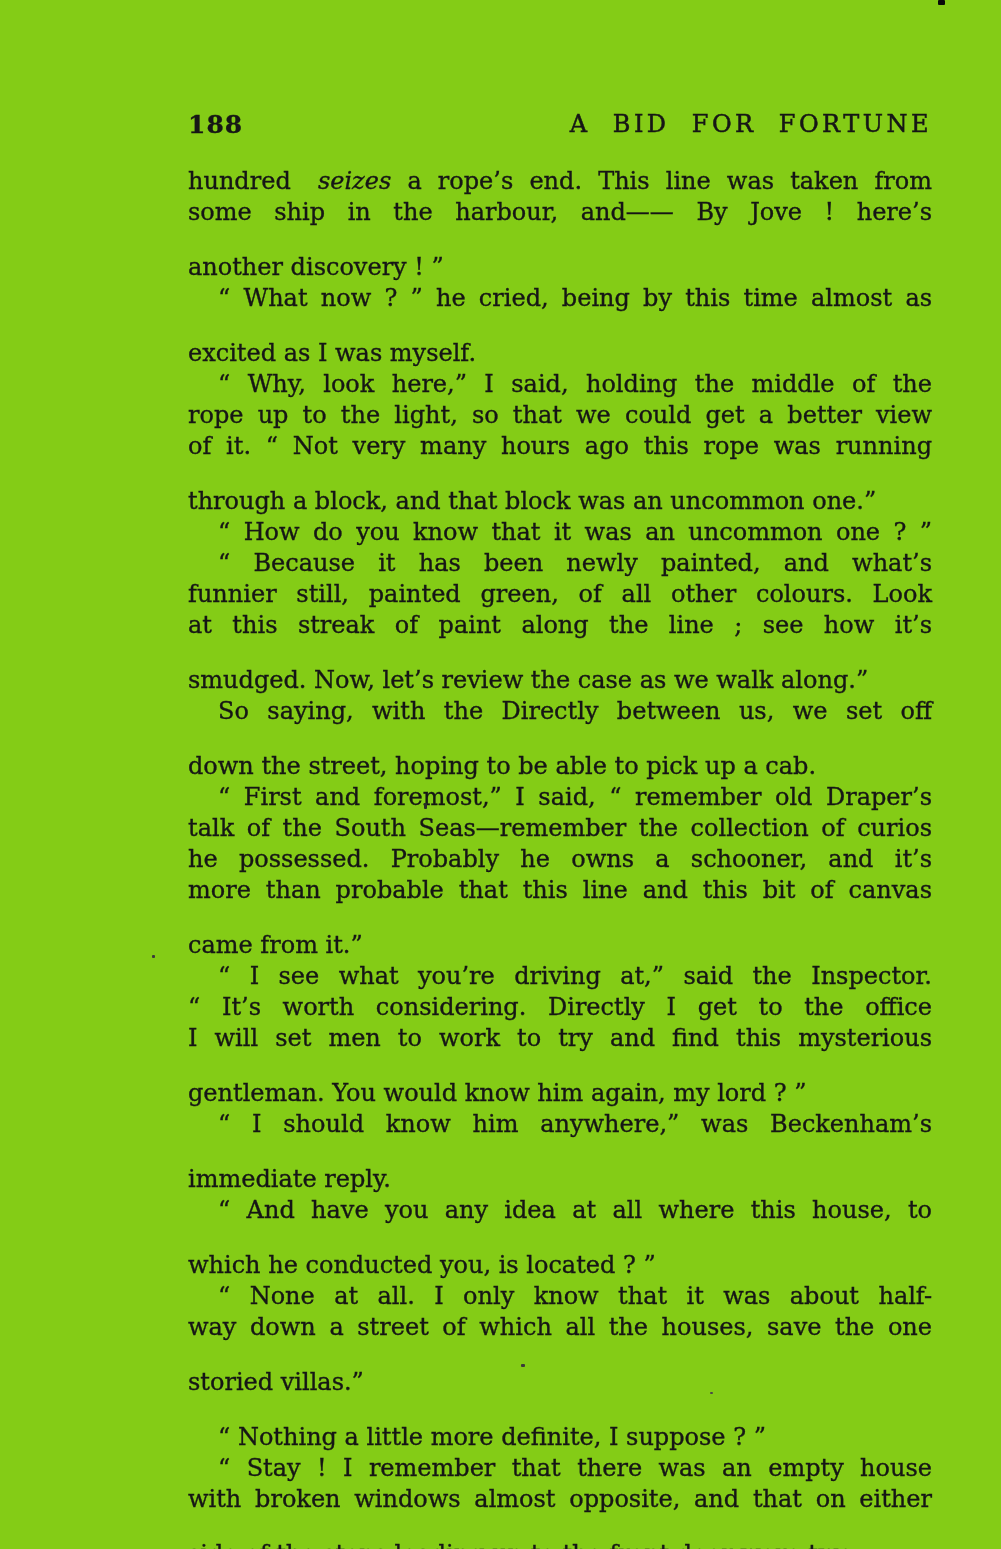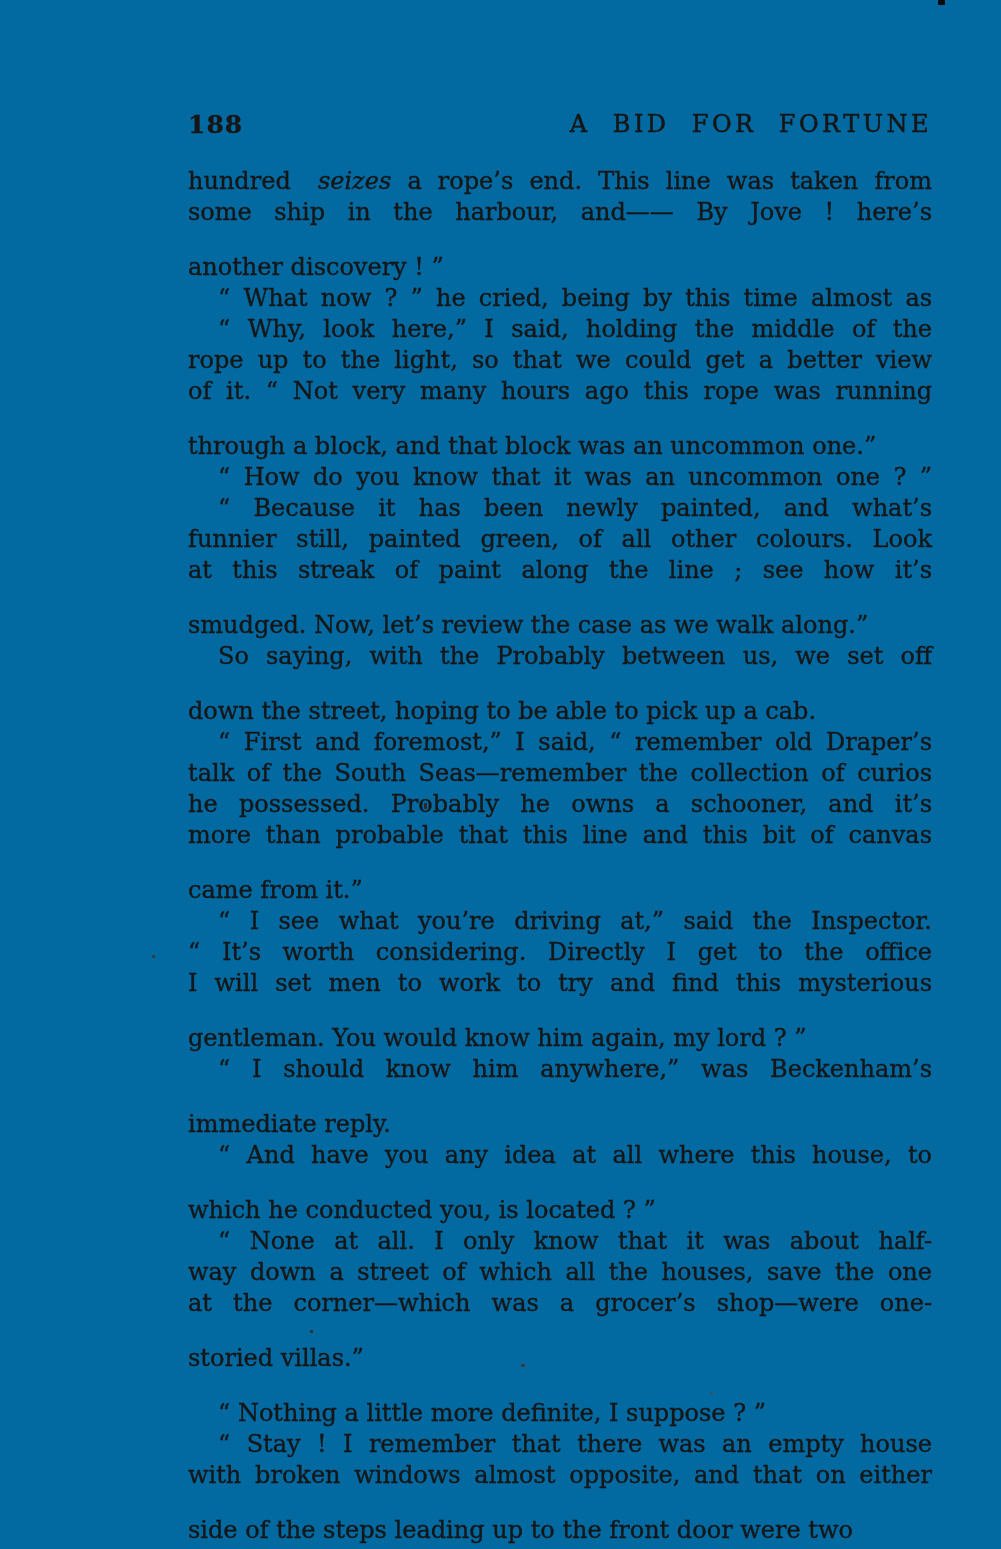--- a/index.html
+++ b/index.html
@@ -4,21 +4,21 @@
 <style>
   html, body {
     margin: 0;
     padding: 0;
     background: #ffffff;
   }
   .scan-page {
     position: relative;
     width: 1001px;
     height: 1549px;
-    background: #0369a1;
+    background: #84cc16;
     overflow: hidden;
     font-family: "DejaVu Serif", serif;
     color: #161616;
   }
   
   .running-header {
     position: absolute;
     top: 110px;
     left: 188px;
     width: 744px;
@@ -84,47 +84,47 @@
     <span class="page-number">188</span>
     <div class="running-title">A BID FOR FORTUNE</div>
   </div>
 
   <div class="page-body">
 
   <div class="line"><span class="">hundred </span><span class="italic">seizes</span><span class=""> a rope’s end.  This line was taken from</span></div>
       <div class="line"><span class="">some ship in the harbour, and——  By Jove ! here’s</span></div>
       <div class="line last"><span class="">another discovery ! ”</span></div>
       <div class="line indent"><span class="">“ What now ? ” he cried, being by this time almost as</span></div>
+      <div class="line last"><span class="">excited as I was myself.</span></div>
       <div class="line indent"><span class="">“ Why, look here,” I said, holding the middle of the</span></div>
       <div class="line"><span class="">rope up to the light, so that we could get a better view</span></div>
       <div class="line"><span class="">of it.  “ Not very many hours ago this rope was running</span></div>
       <div class="line last"><span class="">through a block, and that block was an uncommon one.”</span></div>
       <div class="line indent"><span class="">“ How do you know that it was an uncommon one ? ”</span></div>
       <div class="line indent"><span class="">“ Because it has been newly painted, and what’s</span></div>
       <div class="line"><span class="">funnier still, painted green, of all other colours.  Look</span></div>
       <div class="line"><span class="">at this streak of paint along the line ;  see how it’s</span></div>
       <div class="line last"><span class="">smudged.  Now, let’s review the case as we walk along.”</span></div>
-      <div class="line indent"><span class="">So saying, with the Probably between us, we set off</span></div>
+      <div class="line indent"><span class="">So saying, with the Directly between us, we set off</span></div>
       <div class="line last"><span class="">down the street, hoping to be able to pick up a cab.</span></div>
       <div class="line indent"><span class="">“ First and foremost,” I said, “ remember old Draper’s</span></div>
       <div class="line"><span class="">talk of the South Seas—remember the collection of curios</span></div>
       <div class="line"><span class="">he possessed.  Probably he owns a schooner, and it’s</span></div>
       <div class="line"><span class="">more than probable that this line and this bit of canvas</span></div>
       <div class="line last"><span class="">came from it.”</span></div>
       <div class="line indent"><span class="">“ I see what you’re driving at,” said the Inspector.</span></div>
       <div class="line"><span class="">“ It’s worth considering.  Directly I get to the office</span></div>
       <div class="line"><span class="">I will set men to work to try and find this mysterious</span></div>
       <div class="line last"><span class="">gentleman.  You would know him again, my lord ? ”</span></div>
       <div class="line indent"><span class="">“ I should know him anywhere,” was Beckenham’s</span></div>
       <div class="line last"><span class="">immediate reply.</span></div>
       <div class="line indent"><span class="">“ And have you any idea at all where this house, to</span></div>
       <div class="line last"><span class="">which he conducted you, is located ? ”</span></div>
       <div class="line indent"><span class="">“ None at all.  I only know that it was about half-</span></div>
       <div class="line"><span class="">way down a street of which all the houses, save the one</span></div>
-      <div class="line"><span class="">at the corner—which was a grocer’s shop—were one-</span></div>
       <div class="line last"><span class="">storied villas.”</span></div>
       <div class="line indent last"><span class="">“ Nothing a little more definite, I suppose ? ”</span></div>
       <div class="line indent"><span class="">“ Stay !  I remember that there was an empty house</span></div>
       <div class="line"><span class="">with broken windows almost opposite, and that on either</span></div>
       <div class="line last"><span class="">side of the steps leading up to the front door were two</span></div>
     </div>
 
   <div>
 
   <div class="speck" style="left: 938px; top: 0px; width: 7px; height: 5px; background: rgb(10, 10, 10);"></div>

